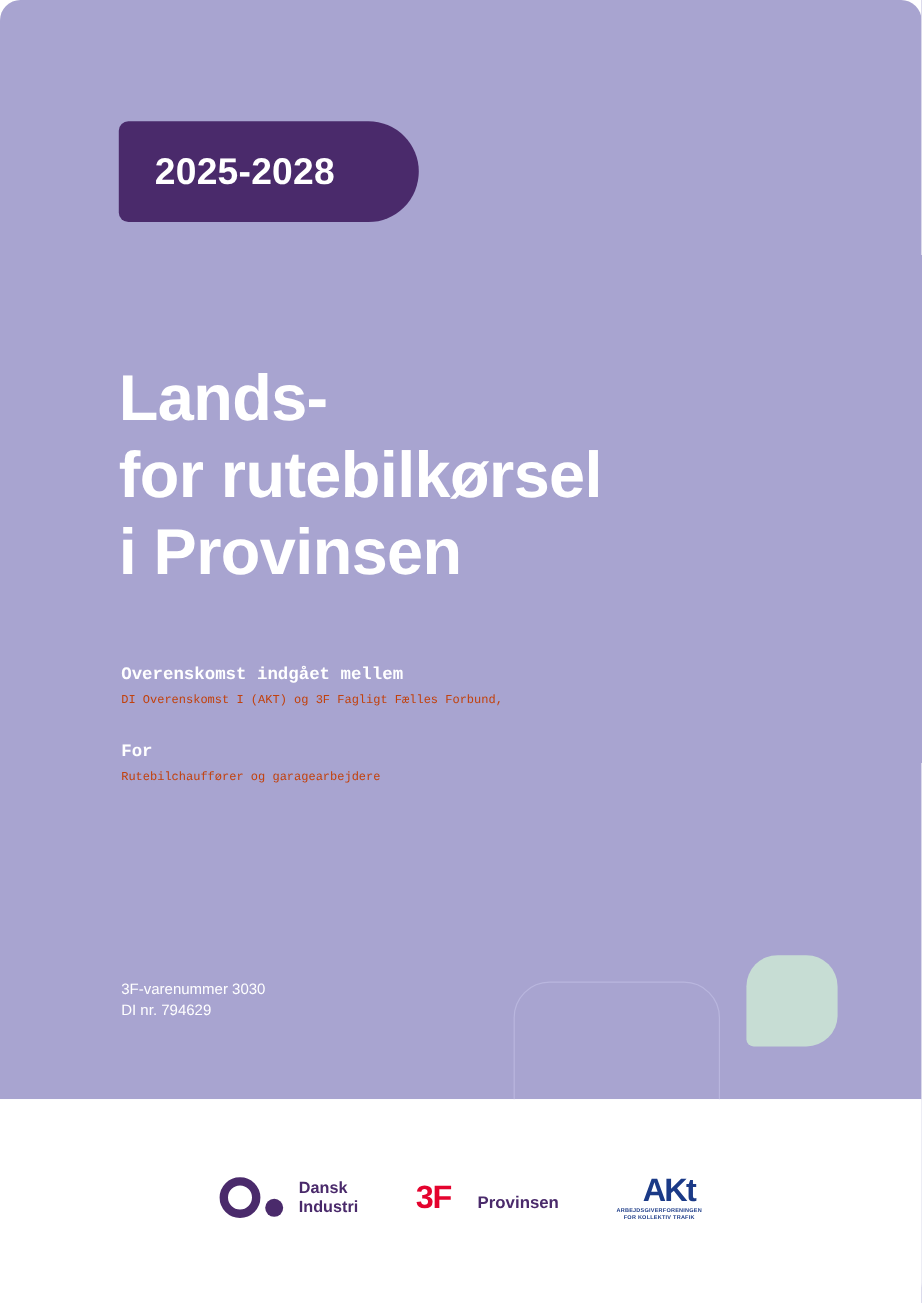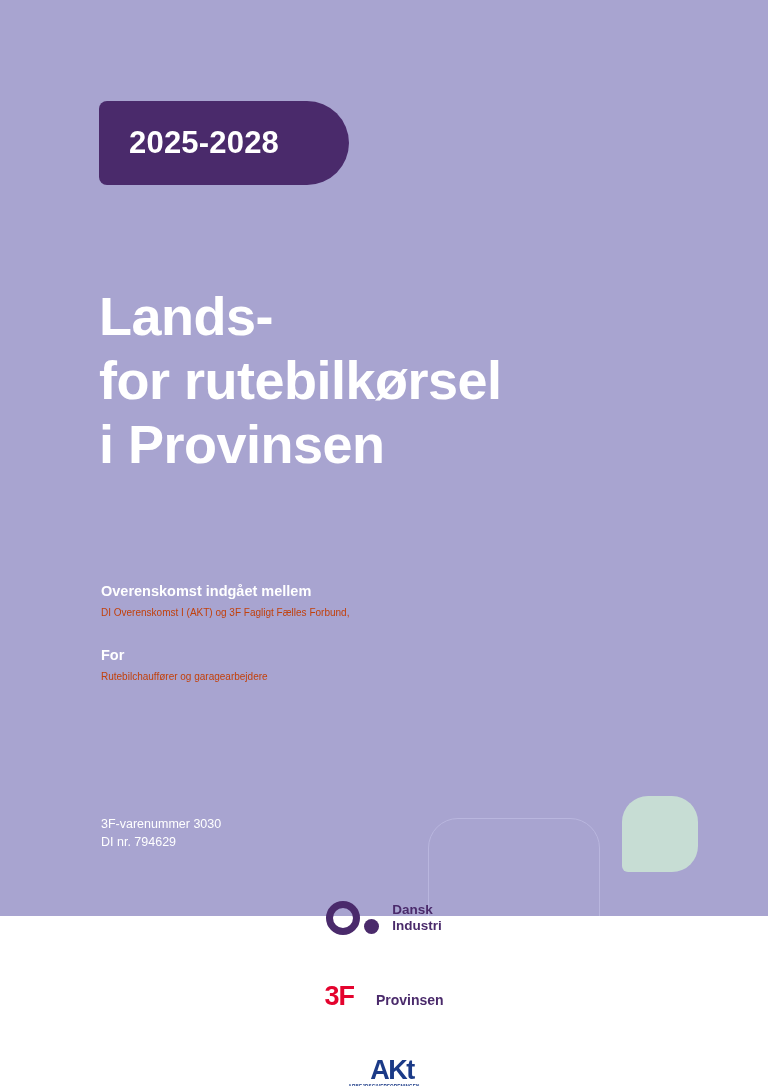--- a/index.html
+++ b/index.html
@@ -12,20 +12,21 @@
     background: #ffffff;
     font-family: "Liberation Sans", sans-serif;
     overflow: hidden;
   }
   .page {
     position: relative;
     width: 768px;
     height: 1086px;
     background: #ffffff;
     overflow: hidden;
+    border-radius: 17px;
   }
   .cover-bg {
     position: absolute;
     left: 0;
     top: 0;
     width: 768px;
     height: 916px;
     background: #a8a4d0;
   }
   
@@ -66,37 +67,38 @@
   .year-badge span {
     color: #ffffff;
     font-size: 31px;
     font-weight: bold;
     letter-spacing: 0.2px;
   }
   
   .title-block {
     position: absolute;
     left: 99px;
-    top: 284px;
+    top: 300px;
     width: 600px;
   }
   .title-line {
     color: #ffffff;
     font-size: 54px;
     line-height: 64px;
     font-weight: bold;
     letter-spacing: -0.5px;
     white-space: nowrap;
   }
   
   .meta-block {
     position: absolute;
     left: 101px;
-    top: 581px;
+    top: 553px;
     width: 560px;
+    font-family: Liberation Mono, monospace;
   }
   .meta-strong {
     color: #ffffff;
     font-size: 14.5px;
     font-weight: bold;
     line-height: 21px;
   }
   .meta-line {
     color: #c2410c;
     font-size: 10px;
@@ -128,21 +130,20 @@
   .logos {
     position: absolute;
     left: 0;
     top: 52px;
     width: 768px;
     height: 60px;
     display: flex;
     align-items: center;
     justify-content: center;
     gap: 48px;
-    flex-direction: column;
   }
   
   .logo-di {
     display: flex;
     align-items: center;
     gap: 8px;
   }
   .di-mark {
     position: relative;
     width: 58px;

